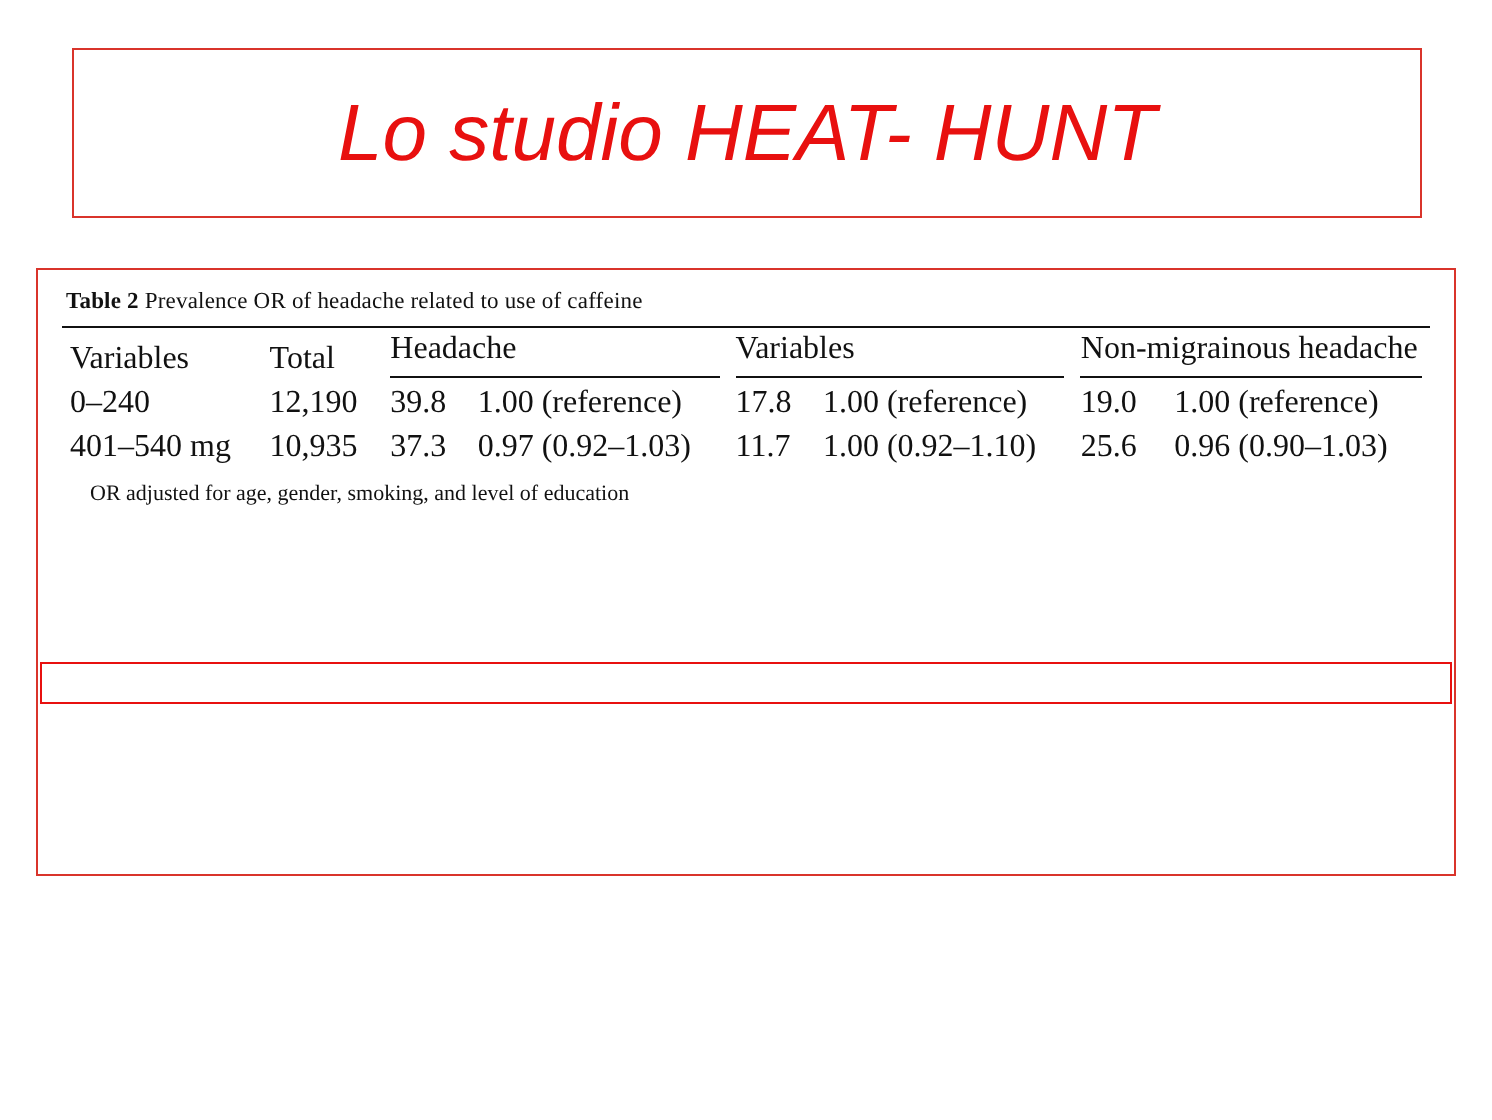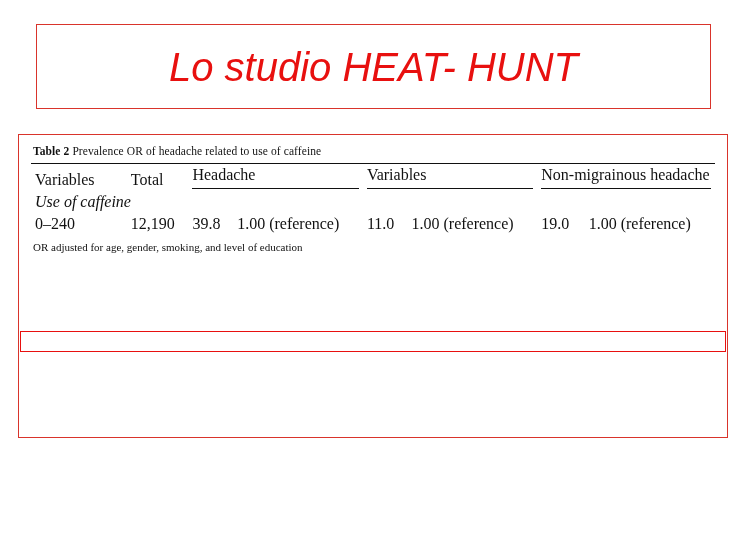--- a/index.html
+++ b/index.html
@@ -104,21 +104,21 @@
   .trend-row td {
     border-bottom: 1.4px solid #111111;
     padding-top: 3.2px;
     padding-bottom: 4px;
   }
   .footnote {
     font-family: "Liberation Serif", serif;
     font-size: 11px;
     color: #111111;
     margin-top: 6px;
-    margin-left: 2px;
+    margin-left: 14px;
   }
   
   col.c-var   { width: 15.5%; }
   col.c-total { width: 9.5%; }
   col.c-pct1  { width: 7%; }
   col.c-or1   { width: 20%; }
   col.c-pct2  { width: 7%; }
   col.c-or2   { width: 20%; }
   col.c-pct3  { width: 7%; }
   col.c-or3   { width: 14%; }
@@ -169,36 +169,43 @@
               <span class="spanlabel">Headache</span>
             </td>
           <td colspan="2">
               <span class="spanlabel">Variables</span>
             </td>
           <td colspan="2">
               <span class="spanlabel">Non-migrainous headache</span>
             </td>
         </tr>
 
-        <tr class="section-label">
-          <td colspan="8">Use of caffeine</td>
-        </tr>
 
         <tr class="body-row">
           <td>0–240</td>
           <td>12,190</td>
           <td>39.8</td>
           <td>1.00 (reference)</td>
-          <td>11.0</td>
+          <td>17.8</td>
           <td>1.00 (reference)</td>
           <td>19.0</td>
           <td>1.00 (reference)</td>
         </tr>
 
 
+        <tr class="body-row">
+          <td>401–540 mg</td>
+          <td>10,935</td>
+          <td>37.3</td>
+          <td>0.97 (0.92–1.03)</td>
+          <td>11.7</td>
+          <td>1.00 (0.92–1.10)</td>
+          <td>25.6</td>
+          <td>0.96 (0.90–1.03)</td>
+        </tr>
 
 
 
       </tbody>
     </table>
 
     <div class="footnote">OR adjusted for age, gender, smoking, and level of education</div>
   </div>
 
   <div class="highlight-box"></div>

